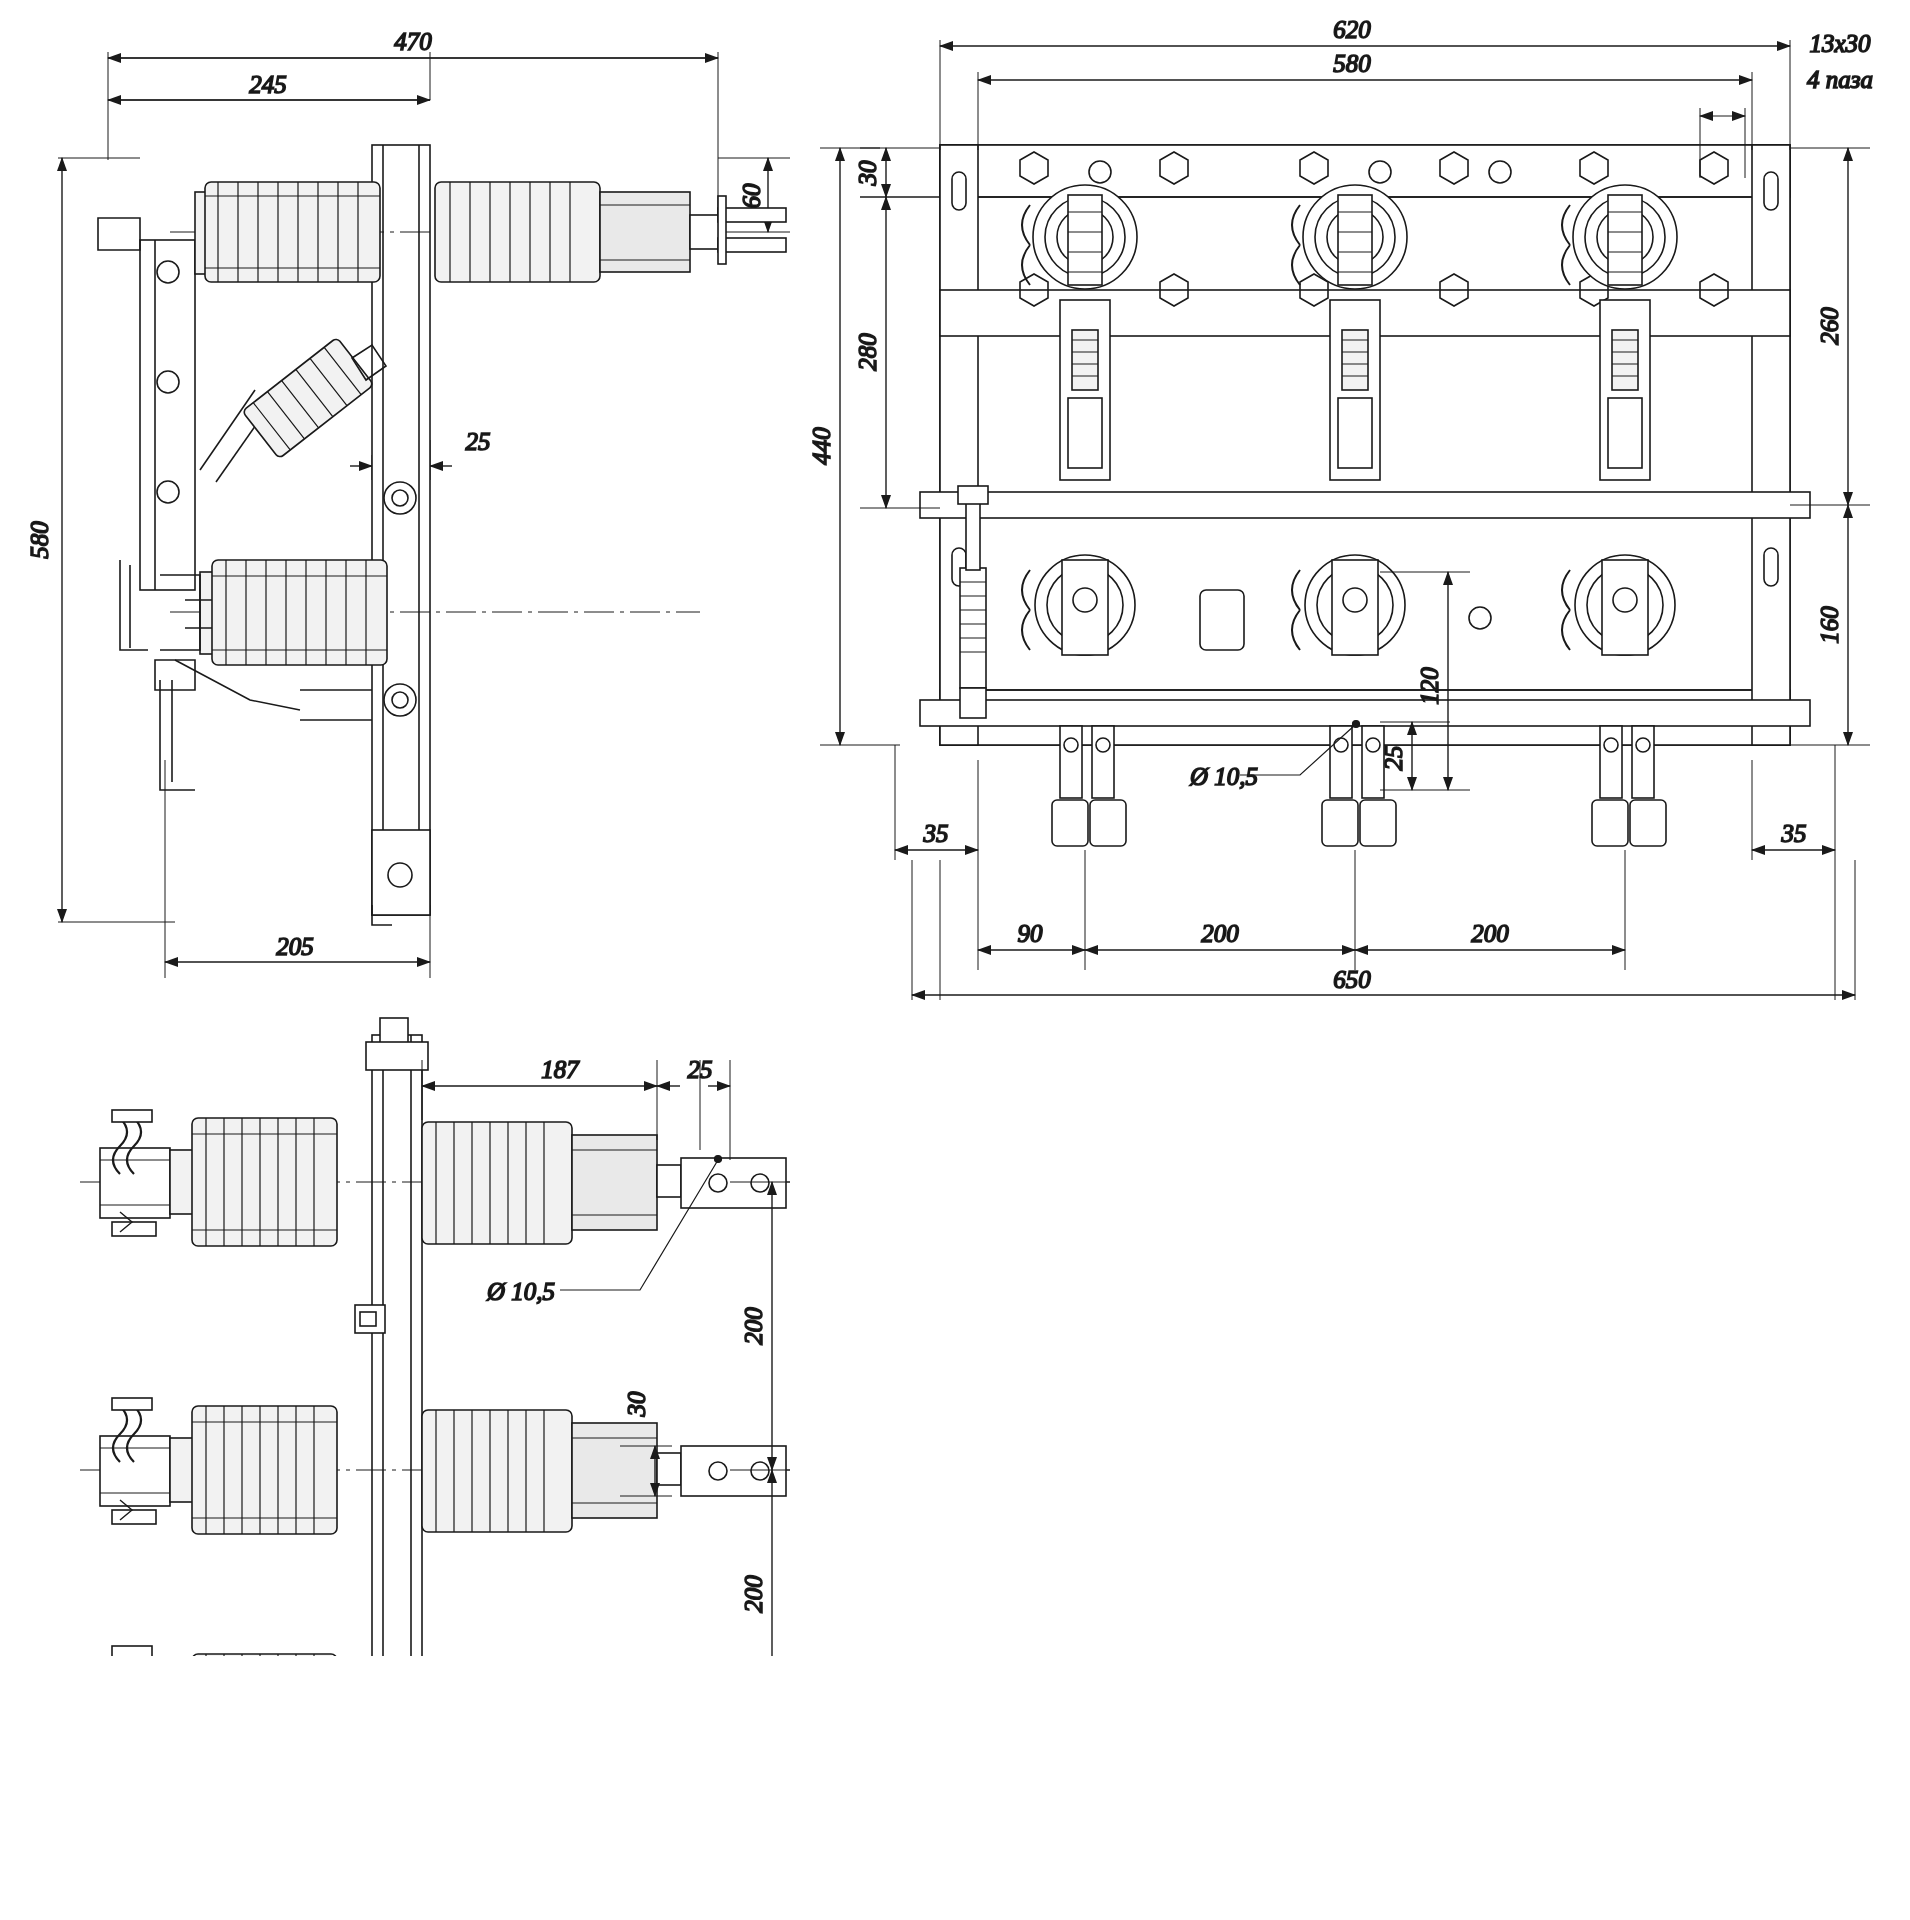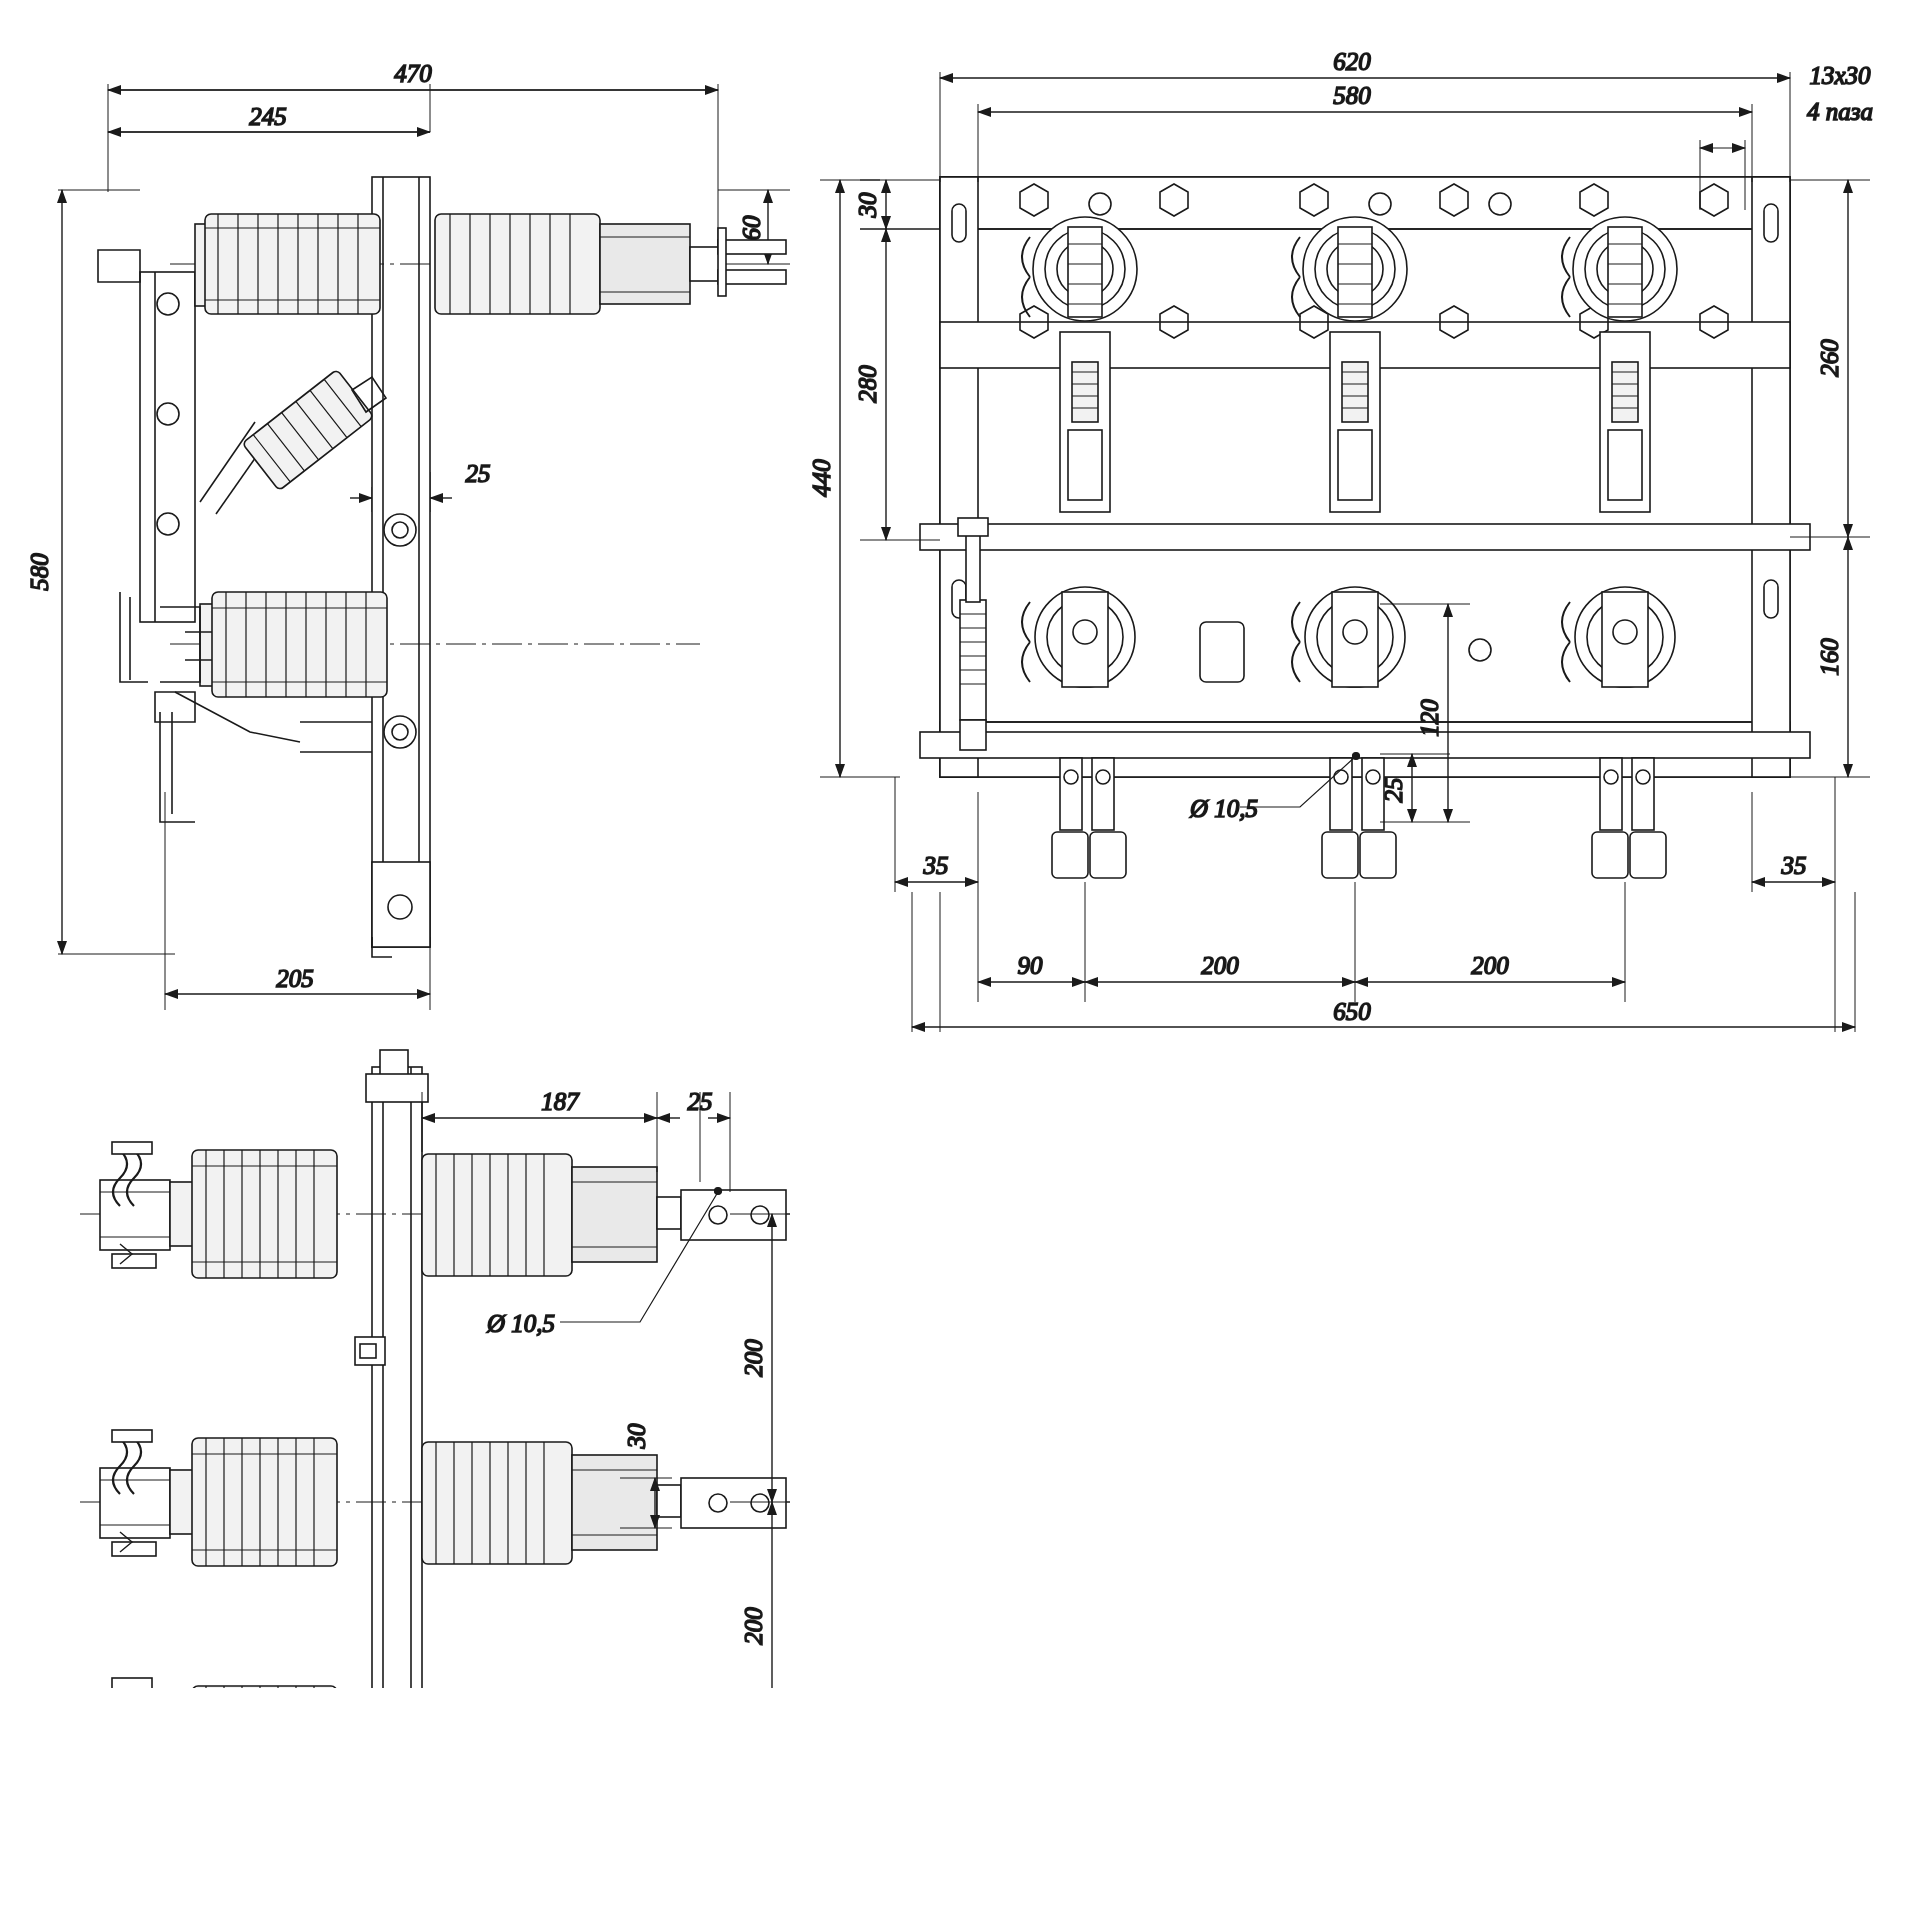--- a/index.html
+++ b/index.html
@@ -1,17 +1,17 @@
 <!DOCTYPE html>
 <html><head>
 <meta charset="utf-8">
 <style>
   html,body{margin:0;padding:0;background:#ffffff;}
   body{width:1910px;height:1920px;position:relative;font-family:"Liberation Serif",serif;}
-  #sheet{position:absolute;left:0;top:0;width:1910px;height:1656px;overflow:hidden;margin-top:32px;}
+  #sheet{position:absolute;left:0;top:0;width:1910px;height:1656px;overflow:hidden;}
   svg{display:block;}
   .dim{font-family:"Liberation Serif",serif;font-style:italic;font-size:25px;fill:#111;}
   .dimv{font-family:"Liberation Serif",serif;font-style:italic;font-size:25px;fill:#111;}
   text{user-select:none;}
 </style>
 </head>
 <body>
 
 <div id="sheet">
 <svg width="1910" height="1920" viewBox="0 0 1910 1920" xmlns="http://www.w3.org/2000/svg">

